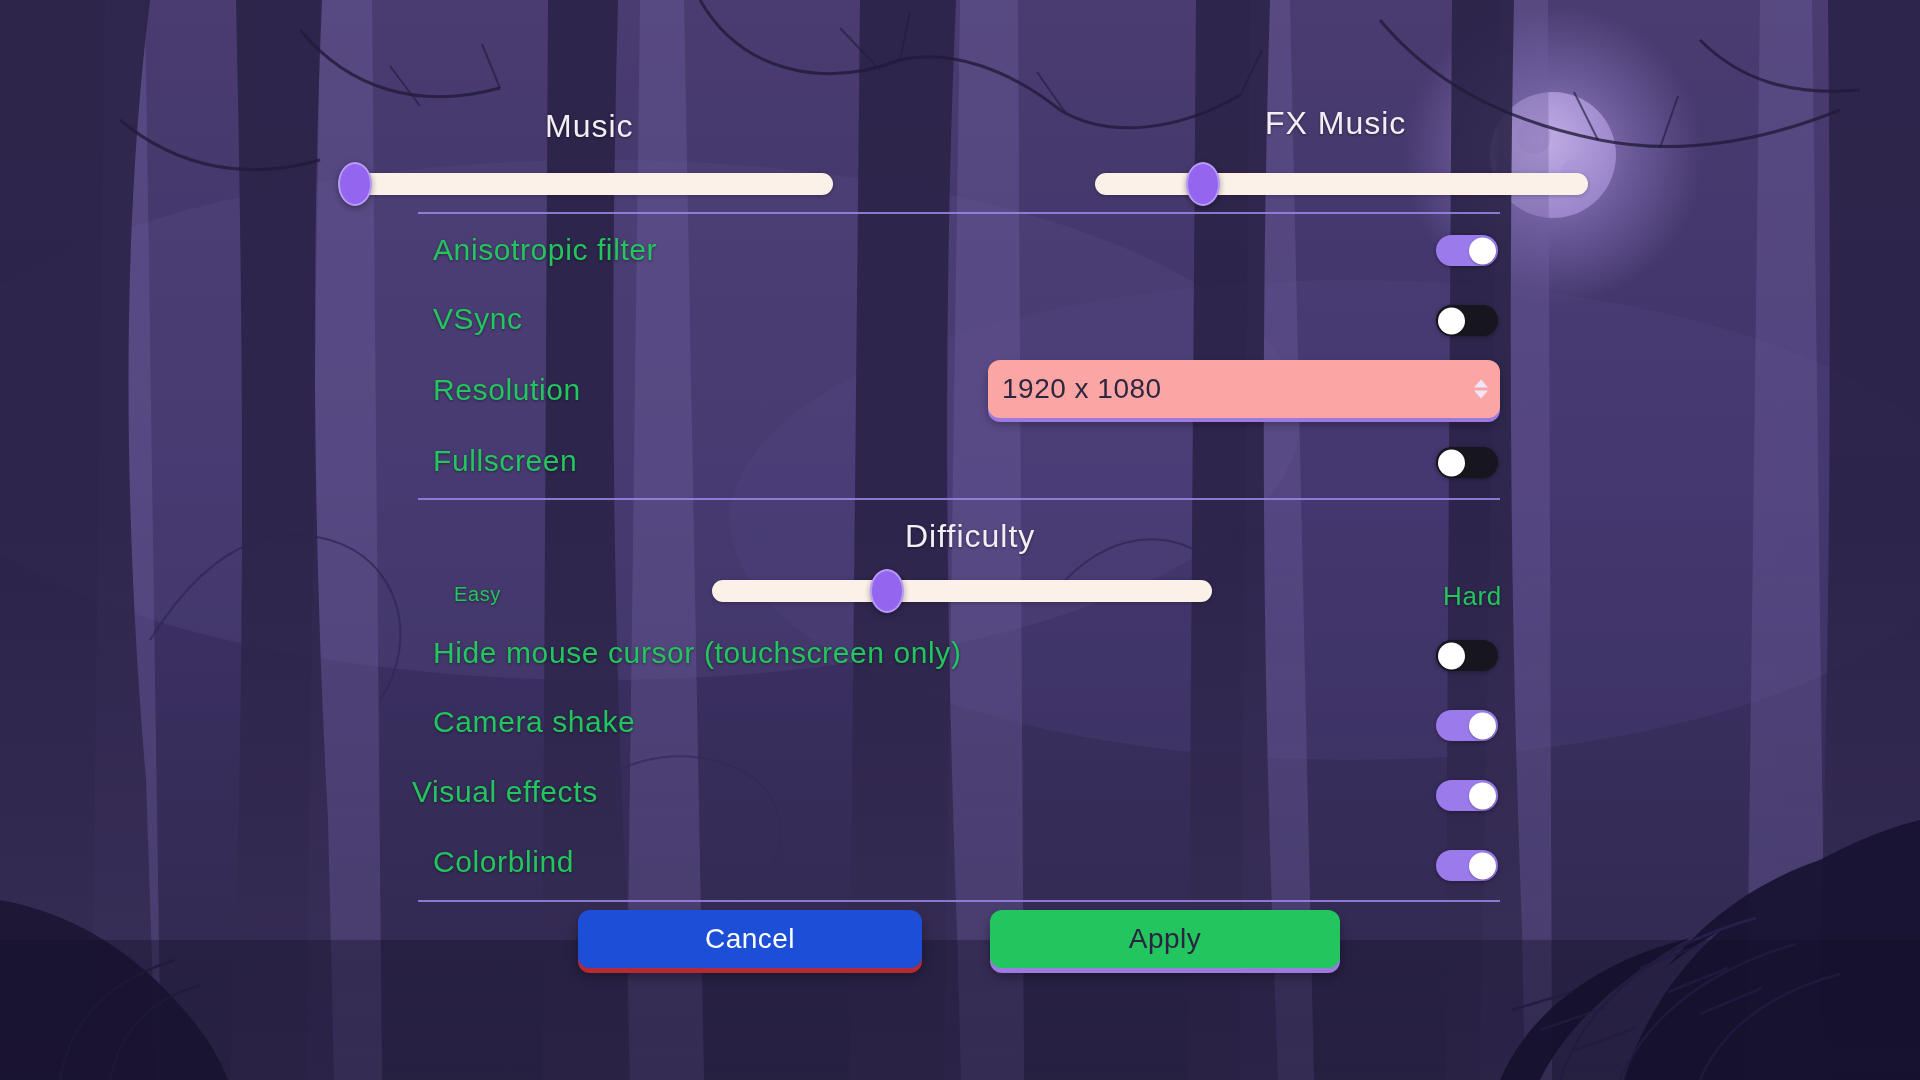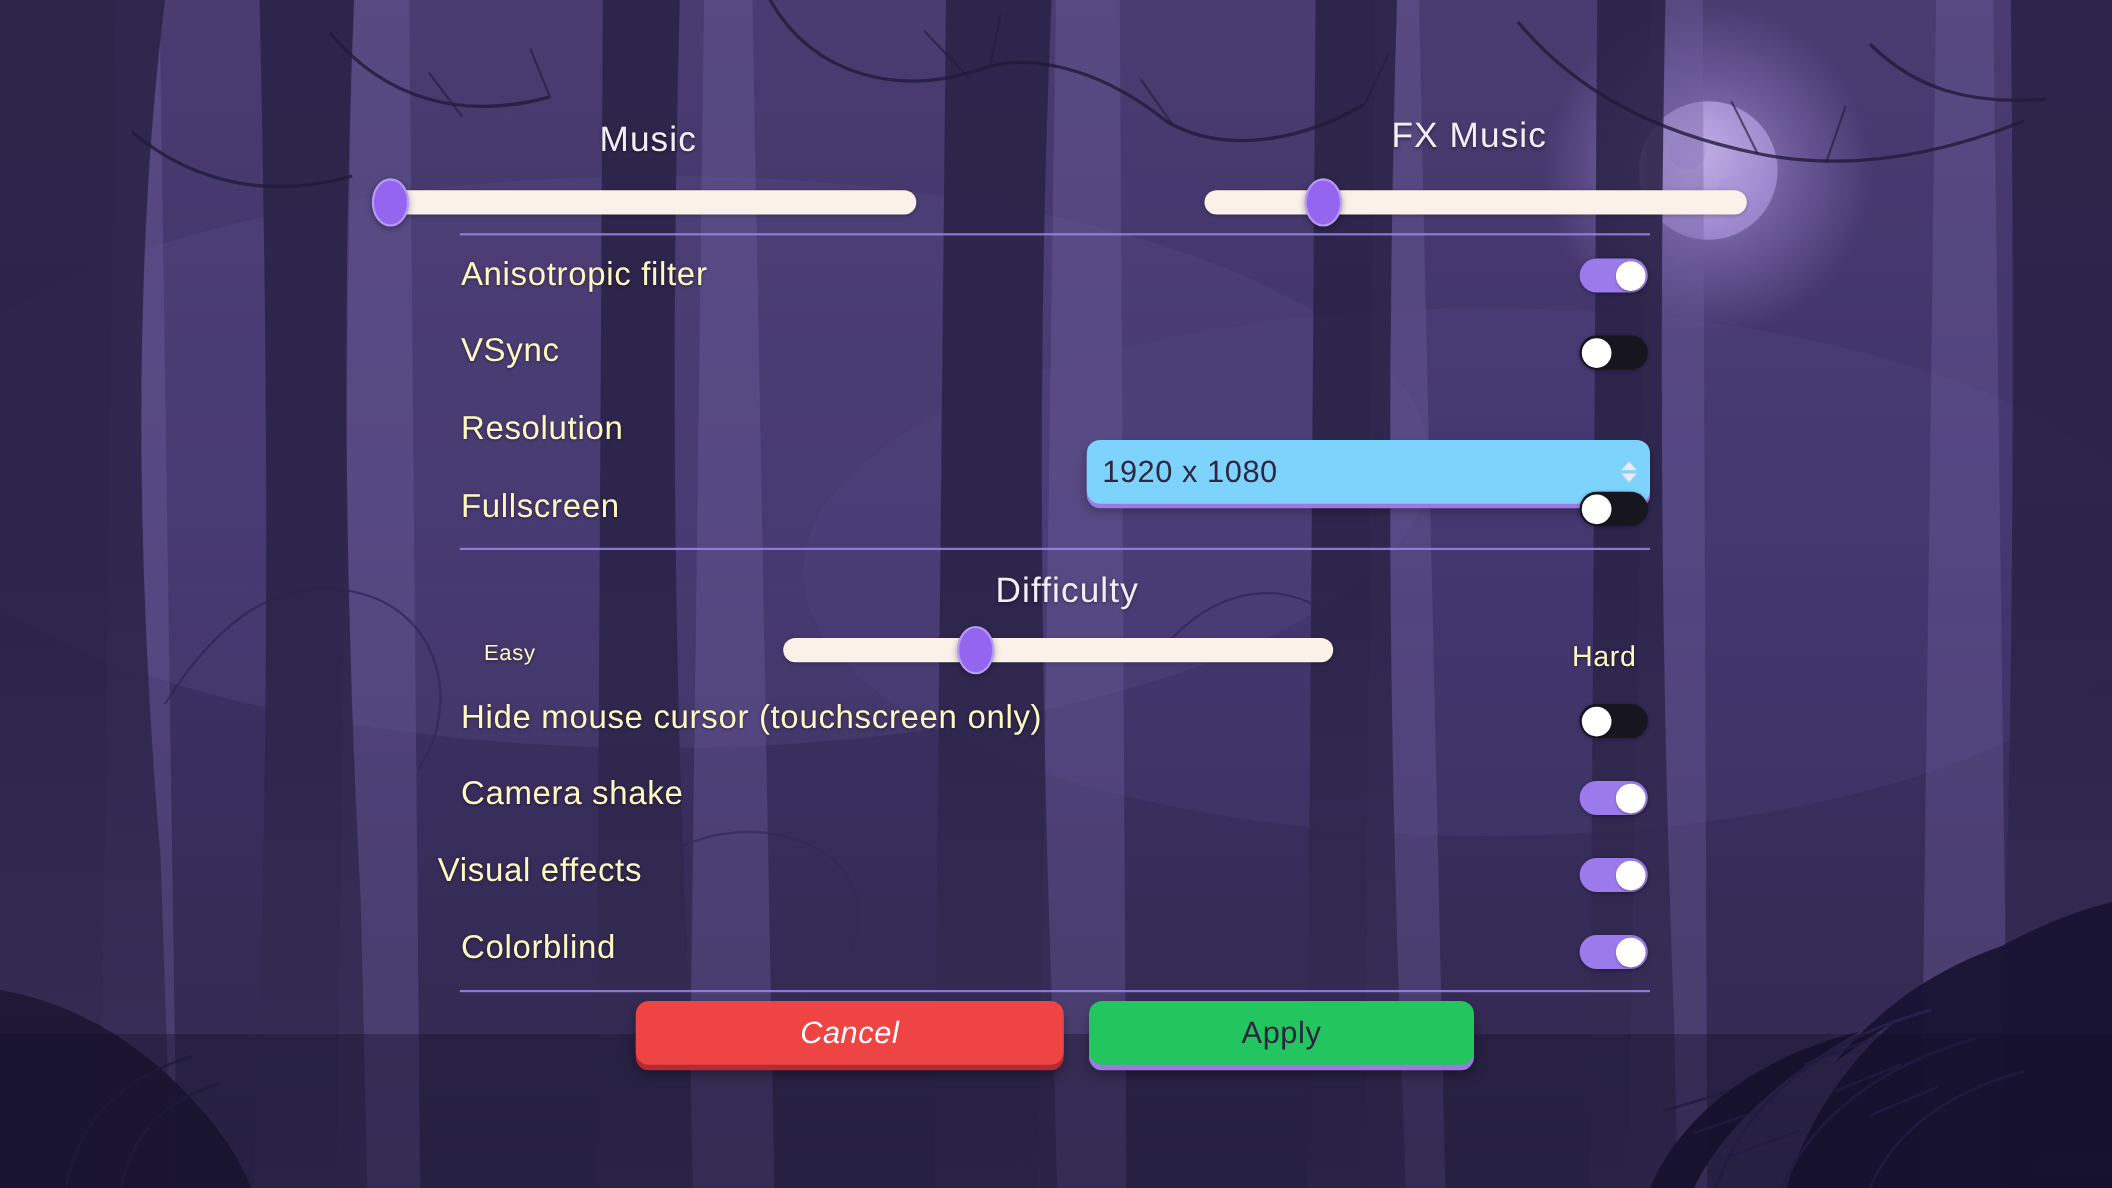--- a/index.html
+++ b/index.html
@@ -25,25 +25,26 @@
   
   #panel {
     position: absolute;
     left: 0; top: 0;
     width: 1920px; height: 1080px;
   }
 
   .row-label {
     font-family: "Liberation Sans", sans-serif;
     font-weight: 300;
-    color: #fef9c3;
+    color: #22c55e;
     font-size: 30px;
     letter-spacing: 0.6px;
     white-space: nowrap;
     text-shadow: 0 1px 3px rgba(0,0,0,.45);
+    margin-left: 14px;
   }
 
   .section-title {
     font-family: "Liberation Sans", sans-serif;
     font-weight: 300;
     color: #f3eef5;
     font-size: 32px;
     letter-spacing: 1px;
     text-shadow: 0 1px 3px rgba(0,0,0,.45);
   }
@@ -92,25 +93,24 @@
   }
   .toggle.on  .knob { left: 33px; }
   .toggle.off .knob { left: 2px; }
 
   
   #resolution-dropdown {
     position: absolute;
     left: 988px; top: 360px;
     width: 512px; height: 58px;
     border-radius: 12px;
-    background: #7dd3fc;
+    background: #fca5a5;
     border: none;
     box-shadow: 0 4px 0 #9c7ae0, 0 6px 10px rgba(0,0,0,.3);
     cursor: pointer;
-    margin-top: 40px;
   }
   #resolution-dropdown .value {
     position: absolute;
     left: 14px; top: 50%;
     transform: translateY(-50%);
     color: #2e2740;
     font-size: 28px;
     font-weight: 300;
     letter-spacing: .5px;
     font-family: "Liberation Sans", sans-serif;
@@ -145,25 +145,24 @@
     border-radius: 12px;
     border: none;
     cursor: pointer;
     font-family: "Liberation Sans", sans-serif;
     font-weight: 300;
     font-size: 28px;
     letter-spacing: .5px;
   }
   #cancel-button {
     left: 578px; top: 910px;
-    width: 389px;
-    background: #ef4444;
+    width: 344px;
+    background: #1d4ed8;
     color: #ffffff;
     box-shadow: 0 5px 0 #b52b31, 0 8px 12px rgba(0,0,0,.35);
-    font-style: italic;
   }
   #apply-button {
     left: 990px; top: 910px;
     width: 350px;
     background: #22c55e;
     color: #2b2440;
     box-shadow: 0 5px 0 #9c7ae0, 0 8px 12px rgba(0,0,0,.35);
   }
 </style>
 </head>

